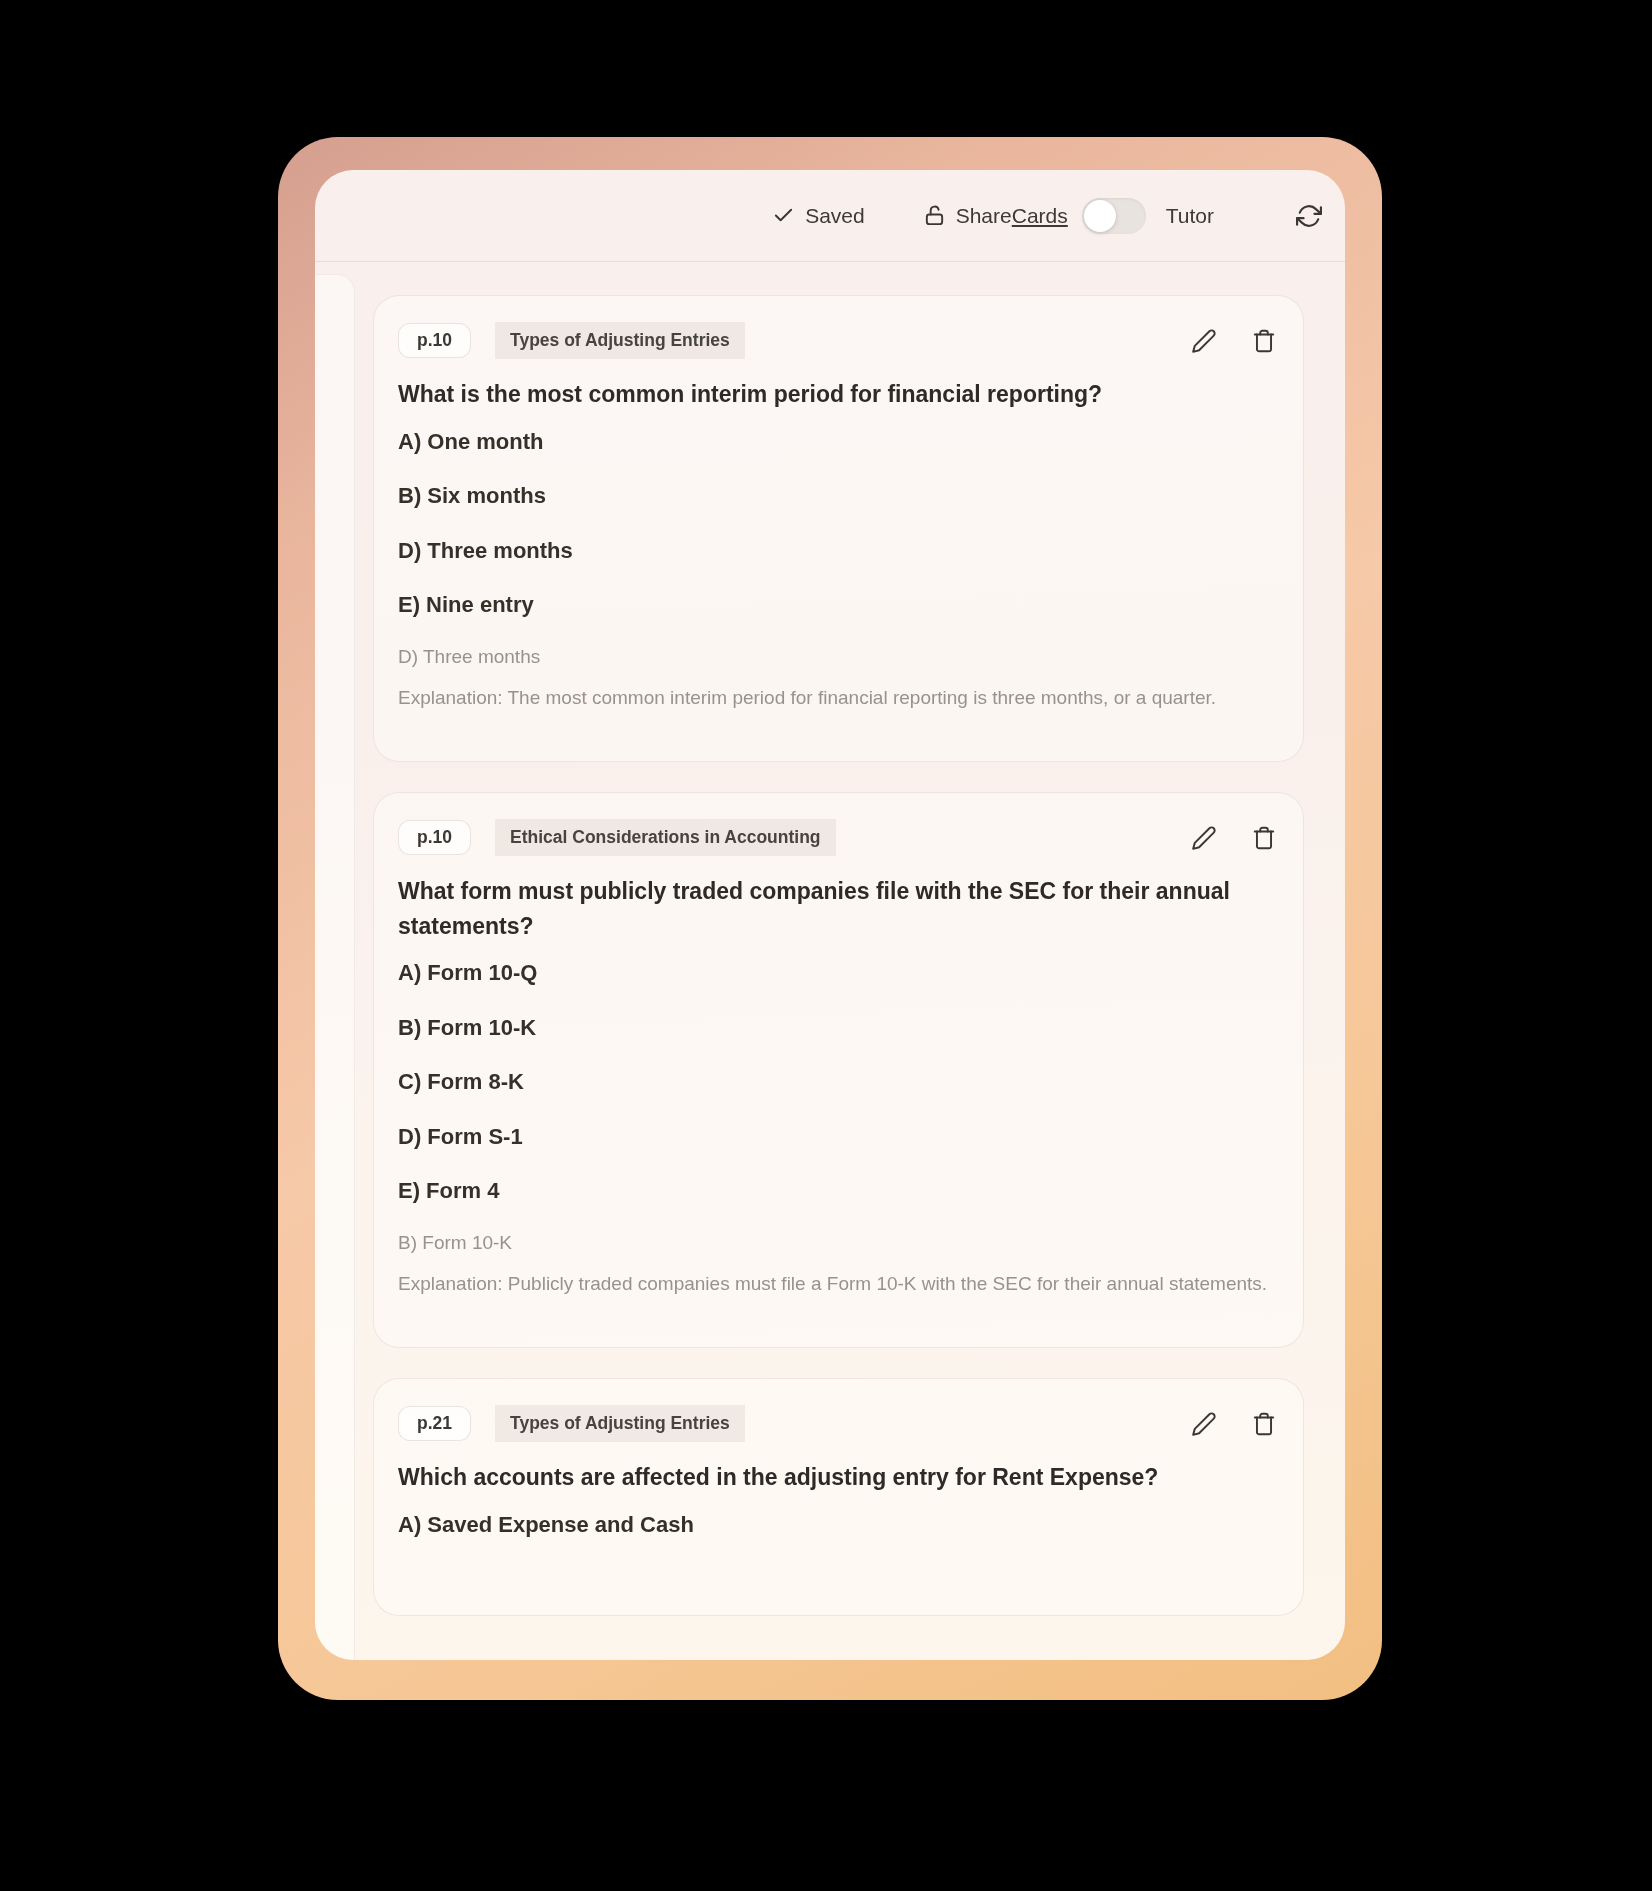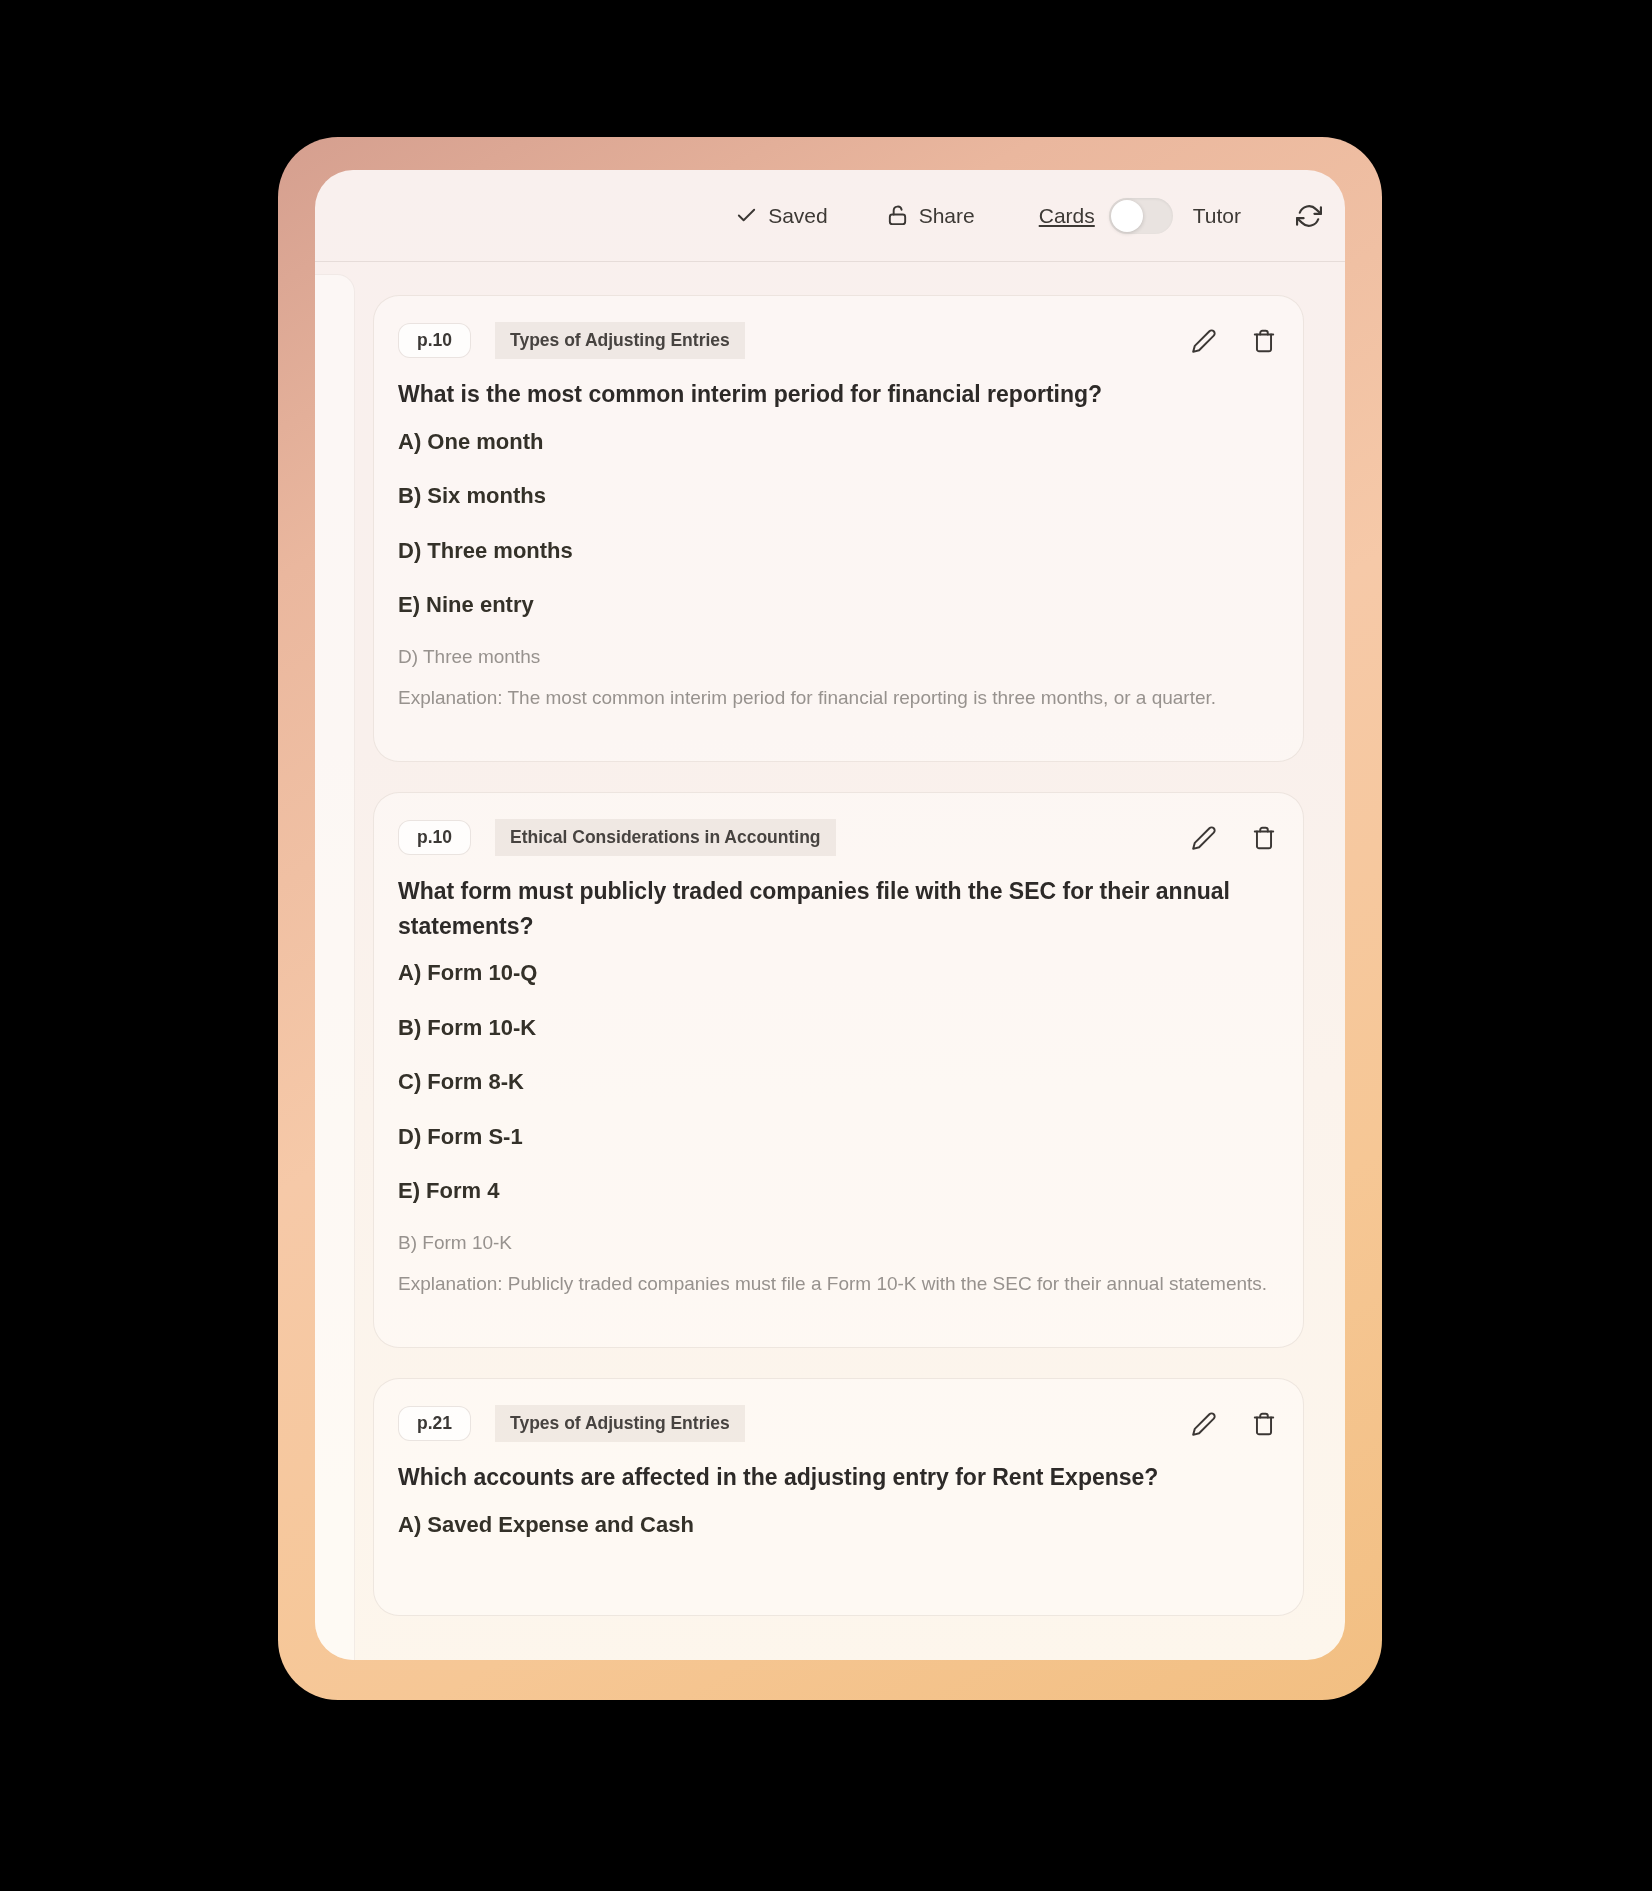--- a/index.html
+++ b/index.html
@@ -36,34 +36,34 @@
     flex:none; height:92px;
     display:flex; align-items:center; justify-content:flex-end;
     padding-right:23px;
     border-bottom:1px solid rgba(102,80,68,0.12);
   }
   .tb-item { display:flex; align-items:center; gap:10px;
     font-size:21px; font-weight:500; color:#3d3935; }
   .tb-label { white-space:nowrap; }
   .tb-icon { display:flex; align-items:center; justify-content:center; color:#3b3734; }
   .tb-saved { margin-right:58px; }
-  .tb-share { margin-right:64px; cursor:pointer; }
+  .tb-share { cursor:pointer; }
   .tb-cards-label { margin-right:14px;text-decoration:underline; }
   .toggle {
     position:relative; width:64px; height:36px; border-radius:18px;
     background:#e9e3e0; box-shadow: inset 0 1px 3px rgba(0,0,0,0.07);
     margin-right:20px; cursor:pointer; flex:none;
   }
   .toggle .knob {
     position:absolute; top:2px; left:2px; width:32px; height:32px;
     border-radius:50%; background:#fff;
     box-shadow:0 1px 4px rgba(0,0,0,0.18);
     transition:left .15s;
   }
-  .tb-tutor-label { margin-right:55px; }
+  .tb-tutor-label { margin-right:82px; }
   .tb-refresh { cursor:pointer; }
 
   
   .content {
     flex:1; position:relative;
     padding:33px 41px 0 58px;
     display:flex; flex-direction:column; gap:30px;
     overflow:hidden;
   }
   .peek {

